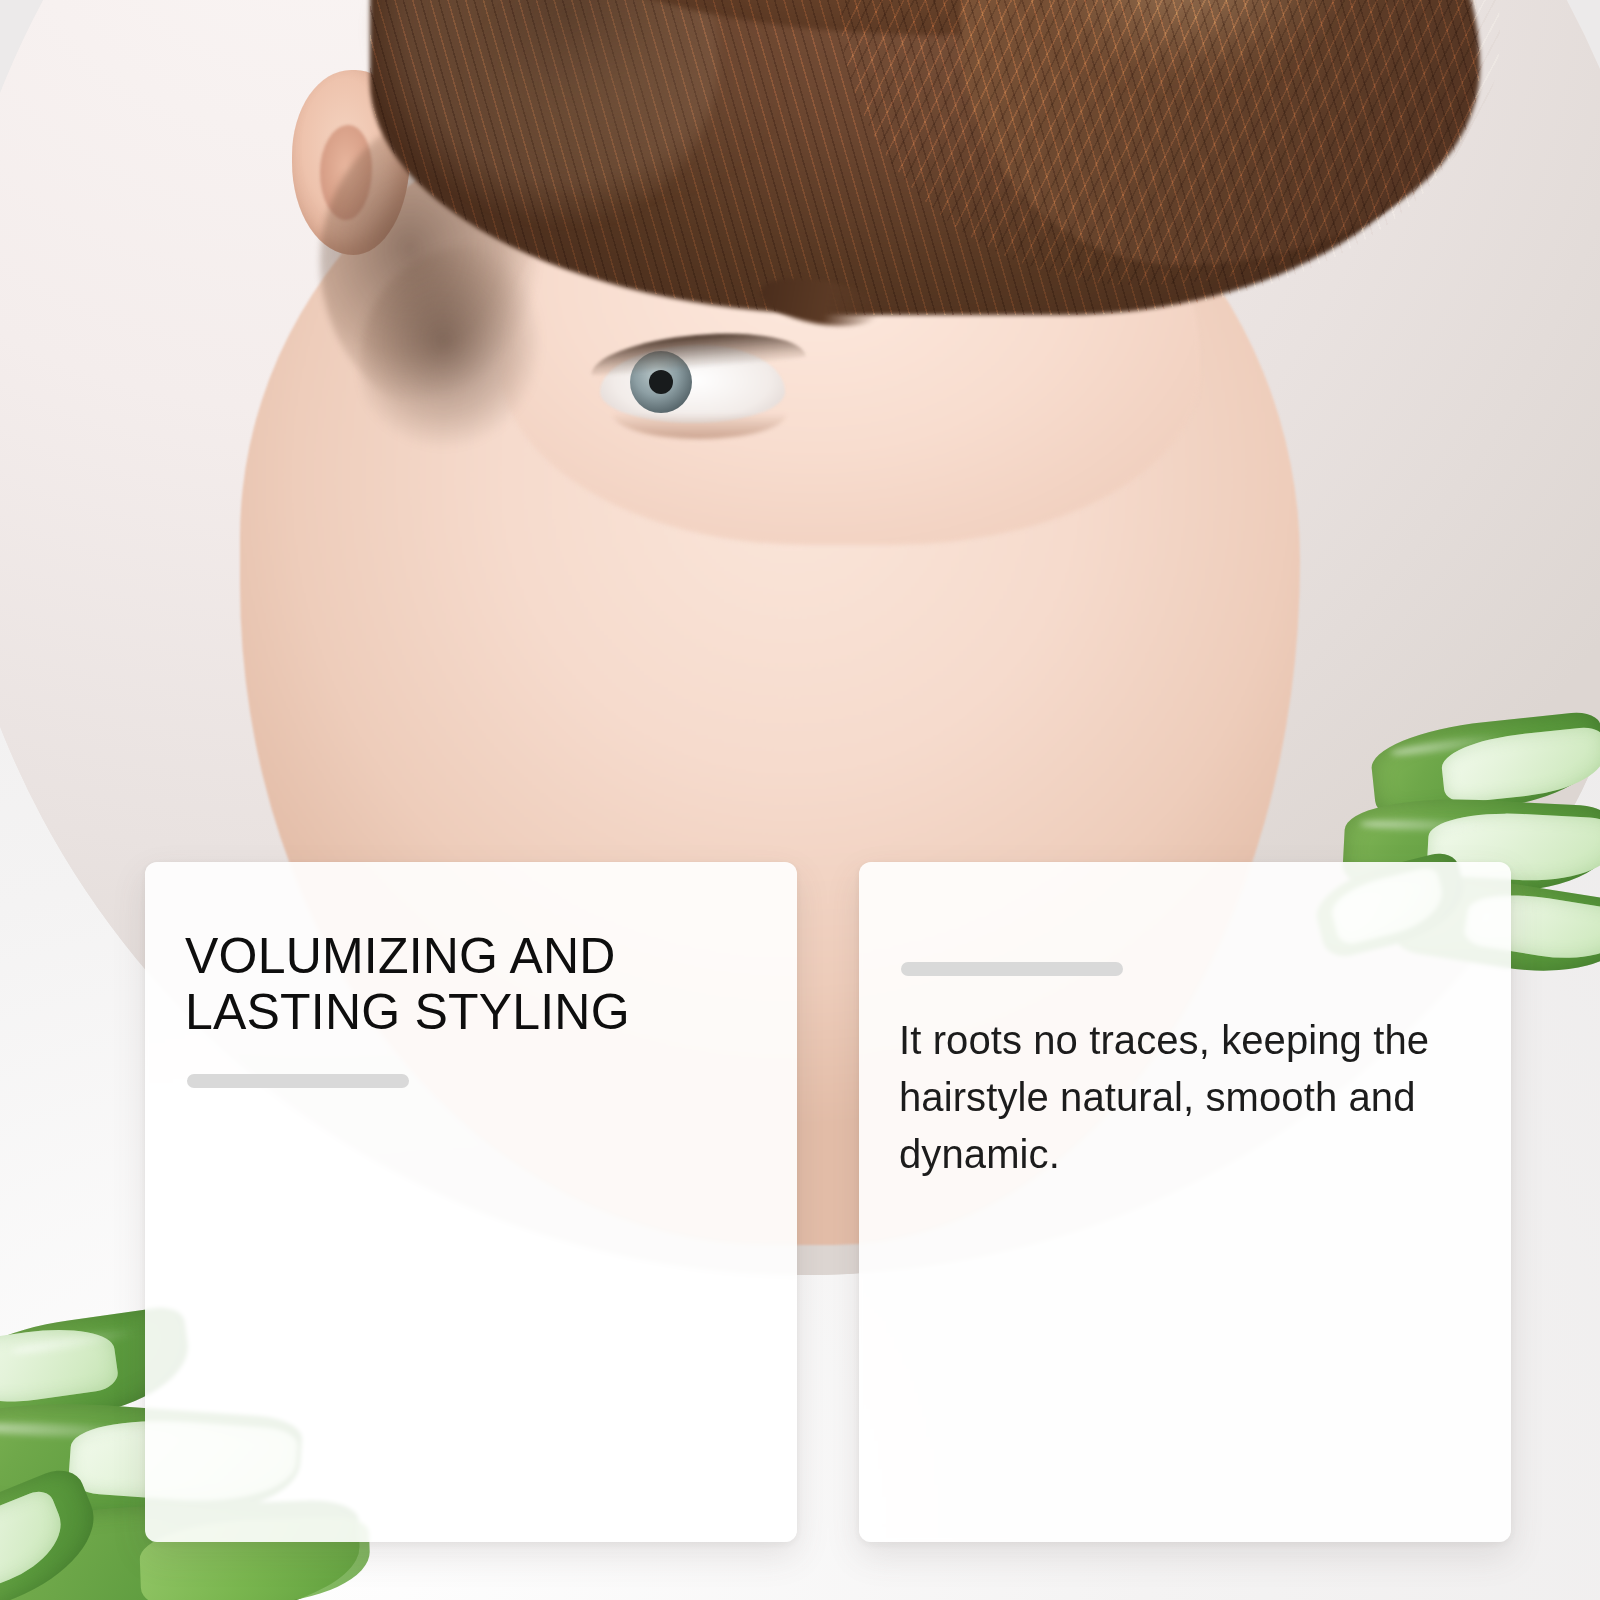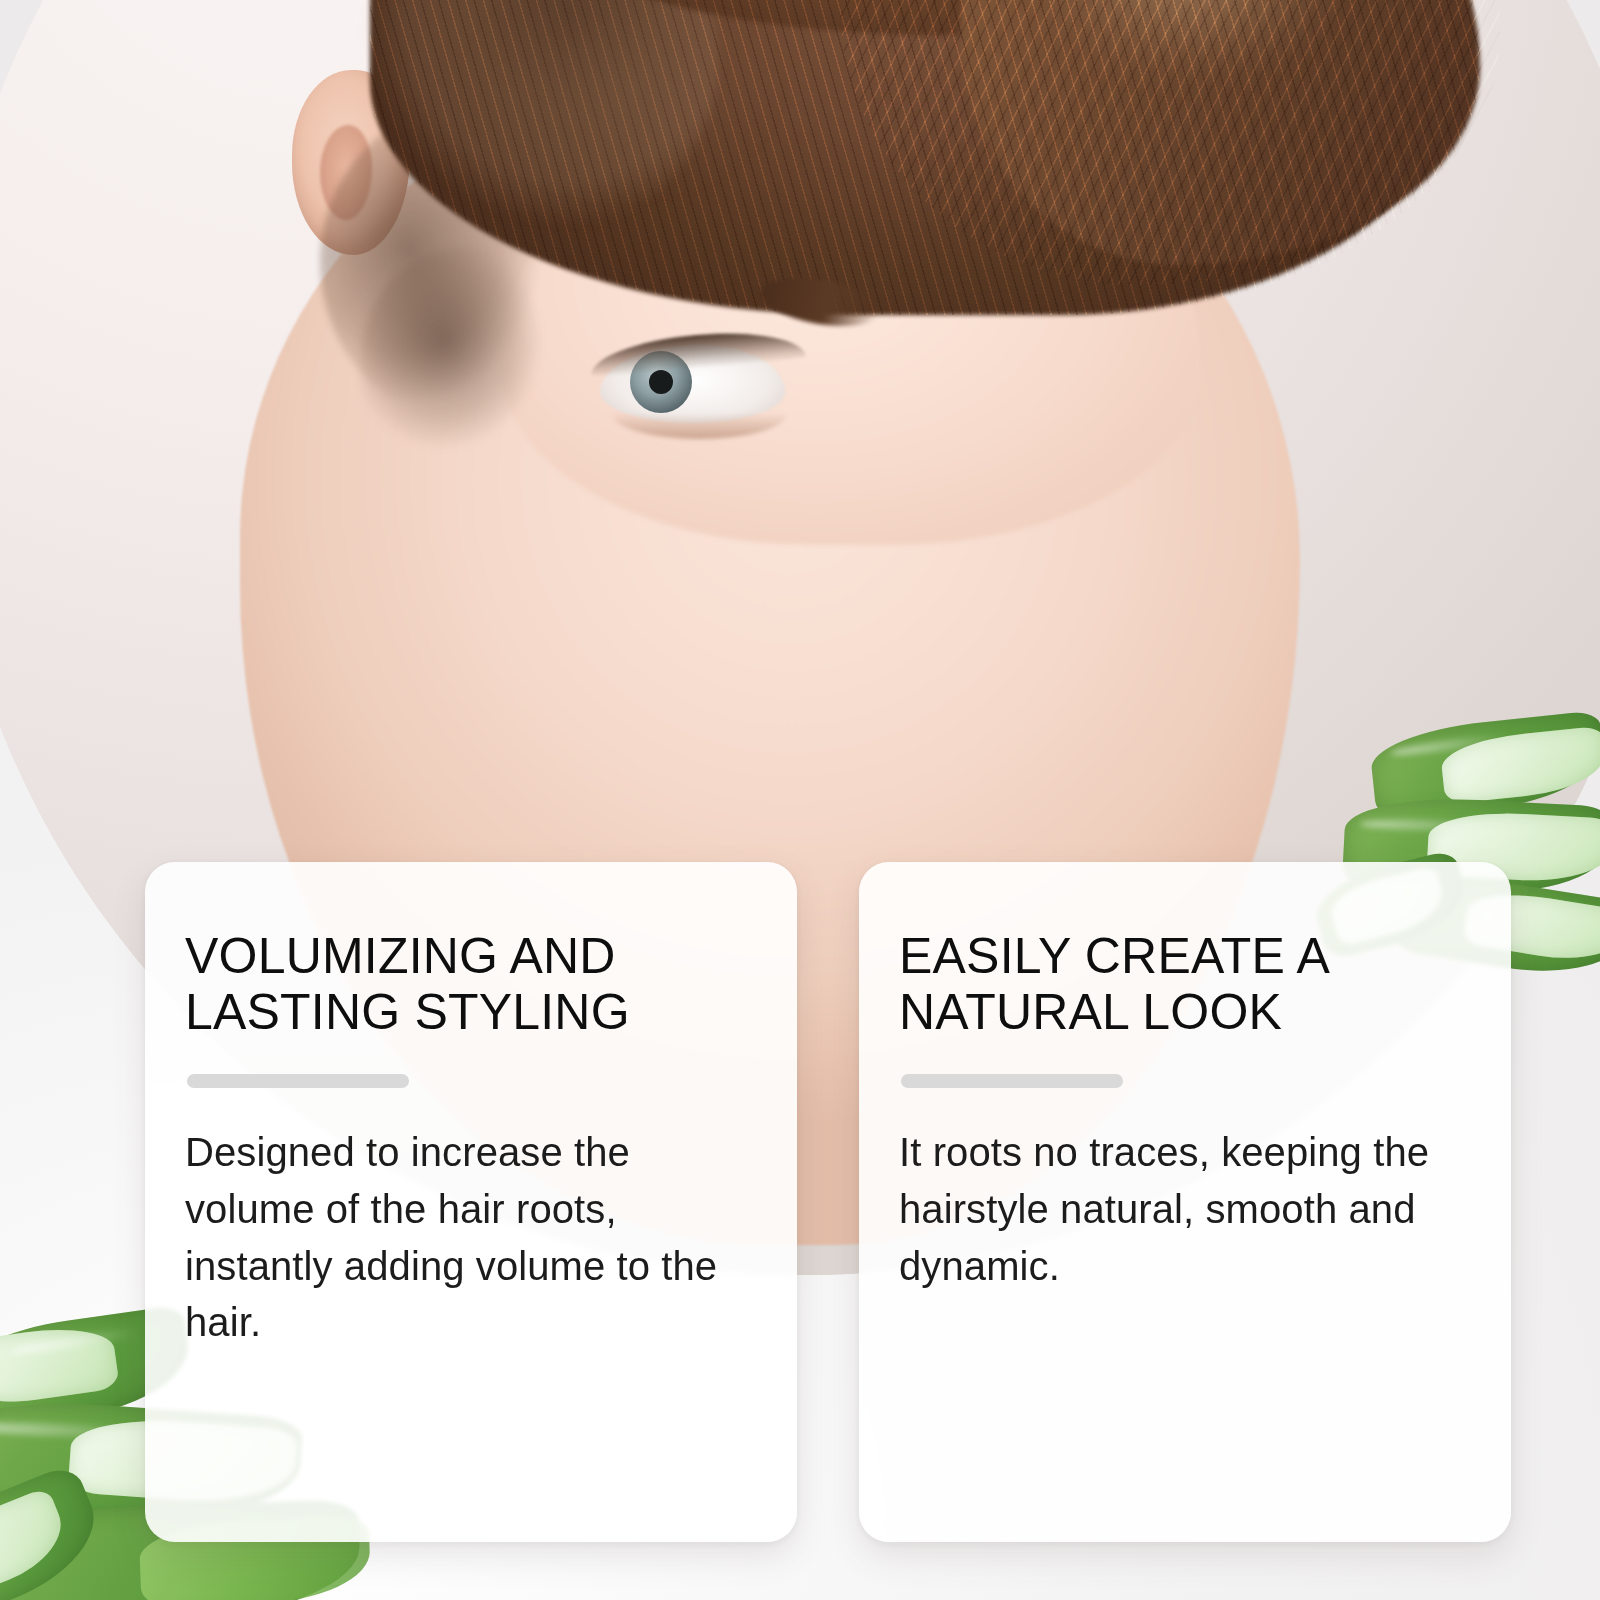--- a/index.html
+++ b/index.html
@@ -374,21 +374,21 @@
     left: 145px;
     top: 862px;
     width: 1366px;
     height: 680px;
     display: flex;
     gap: 62px;
   }
   .card {
     position: relative;
     flex: 1 1 0;
-    border-radius: 30px;
+    border-radius: 12px;
     background: rgba(255,255,255,0.90);
     box-shadow: 0 14px 34px rgba(90,80,75,.13), 0 2px 8px rgba(90,80,75,.07);
     padding: 66px 52px 7px 40px;
     box-sizing: border-box;
     backdrop-filter: blur(2px);
   }
   .card-inner {
     position: relative;
     z-index: 2;
   }
@@ -492,27 +492,25 @@
     <div class="aloe-leaf" style="left:-60px; top:188px; width:190px; height:104px; transform:rotate(-22deg); border-radius:55% 16% 55% 16% / 45% 22% 55% 26%;"></div>
     <div class="aloe-flesh" style="left:-44px; top:204px; width:140px; height:72px;  transform:rotate(-22deg);"></div>
   </div>
 
   <div class="cards">
 
     <div class="card">
       <div class="card-inner">
         <h2 class="card-title">VOLUMIZING AND LASTING STYLING</h2>
         <div class="card-rule"></div>
-        <p class="card-body">Designed to increase the volume of the hair roots, instantly adding volume to the hair.</p>
       </div>
     </div>
 
     <div class="card">
       <div class="card-inner">
-        <h2 class="card-title">EASILY CREATE A NATURAL LOOK</h2>
         <div class="card-rule"></div>
         <p class="card-body">It roots no traces, keeping the hairstyle natural, smooth and dynamic.</p>
       </div>
     </div>
 
   </div>
 
 </div>
 
 </body></html>

